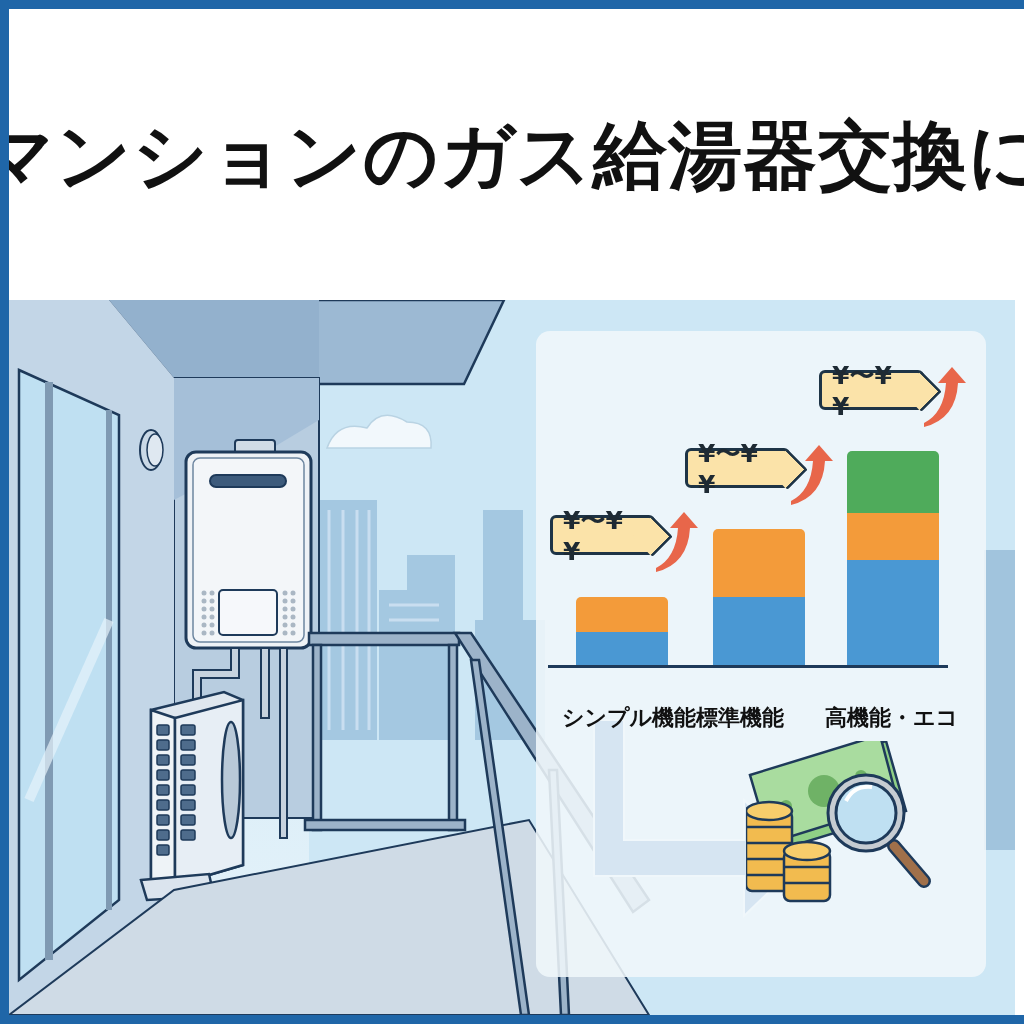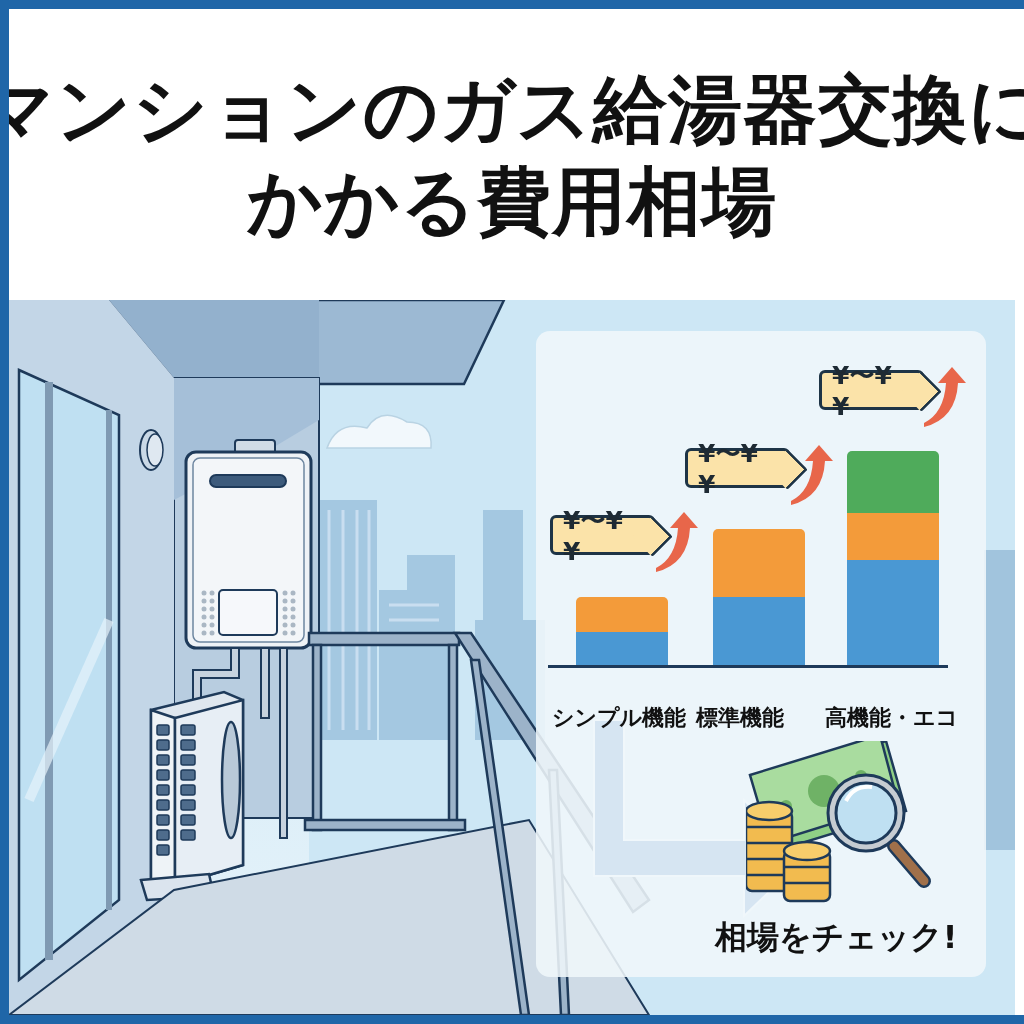--- a/index.html
+++ b/index.html
@@ -20,21 +20,20 @@
   .check{position:absolute;left:179px;top:585px;font-weight:bold;font-size:32px;color:#111;white-space:nowrap;}
 </style>
 </head>
 <body>
 
 <div class="frame">
  <div class="inner">
 
   <div class="header">
     <div class="title-line">マンションのガス給湯器交換に</div>
-    <div class="title-line">かかる費用相場</div>
   </div>
 
   <div class="scene">
 
     <svg width="1006" height="715" viewBox="0 0 1006 715">
 
       <rect x="300" y="0" width="706" height="715" fill="#cde7f5"></rect>
 
       <g fill="#f2f8fc" stroke="#b9d3e3" stroke-width="1.5">
         <path d="M318 148 q10 -28 40 -20 q14 -22 40 -6 q26 0 24 26 z"></path>
@@ -198,21 +197,21 @@
       </div>
 
       <svg style="position:absolute;left:0;top:0;" width="450" height="340">
         <g fill="#e8664a">
           <path d="M120 237 q20 -10 22 -40 l-8 0 l14 -16 l14 16 l-8 0 q-2 36 -34 44 z"></path>
           <path d="M255 170 q20 -10 22 -40 l-8 0 l14 -16 l14 16 l-8 0 q-2 36 -34 44 z"></path>
           <path d="M388 92 q20 -10 22 -40 l-8 0 l14 -16 l14 16 l-8 0 q-2 36 -34 44 z"></path>
         </g>
       </svg>
 
-      <div class="cat" style="left:16px;font-family:Liberation Serif, serif;">シンプル機能</div>
+      <div class="cat" style="left:26px;font-family:Liberation Serif, serif;">シンプル機能</div>
       <div class="cat" style="left:160px;">標準機能</div>
       <div class="cat" style="left:289px;">高機能・エコ</div>
 
       <svg style="position:absolute;left:210px;top:410px;" width="220" height="170">
         <g stroke="#1e3a5a" stroke-width="2.5">
           <polygon points="10,40 140,0 160,70 30,110" fill="#8fcf86"></polygon>
           <polygon points="4,34 134,-6 152,62 24,102" fill="#a9dc9f"></polygon>
           <circle cx="78" cy="50" r="16" fill="#6fb266" stroke="none"></circle>
           <circle cx="40" cy="65" r="6" fill="#6fb266" stroke="none"></circle>
           <circle cx="115" cy="35" r="6" fill="#6fb266" stroke="none"></circle>
@@ -231,18 +230,17 @@
         </g>
         <g stroke="#1e3a5a" stroke-width="3">
           <line x1="148" y1="105" x2="178" y2="140" stroke="#1e3a5a" stroke-width="14" stroke-linecap="round"></line>
           <line x1="148" y1="105" x2="178" y2="140" stroke="#a0704a" stroke-width="9" stroke-linecap="round"></line>
           <circle cx="120" cy="72" r="38" fill="#c6ccd2"></circle>
           <circle cx="120" cy="72" r="30" fill="#bfe0f2"></circle>
           <path d="M100 60 q8 -16 26 -14" stroke="#fff" stroke-width="4" fill="none"></path>
         </g>
       </svg>
 
-      <div class="check">相場をチェック!</div>
     </div>
   </div>
 
  </div>
 </div>
 
 </body></html>

